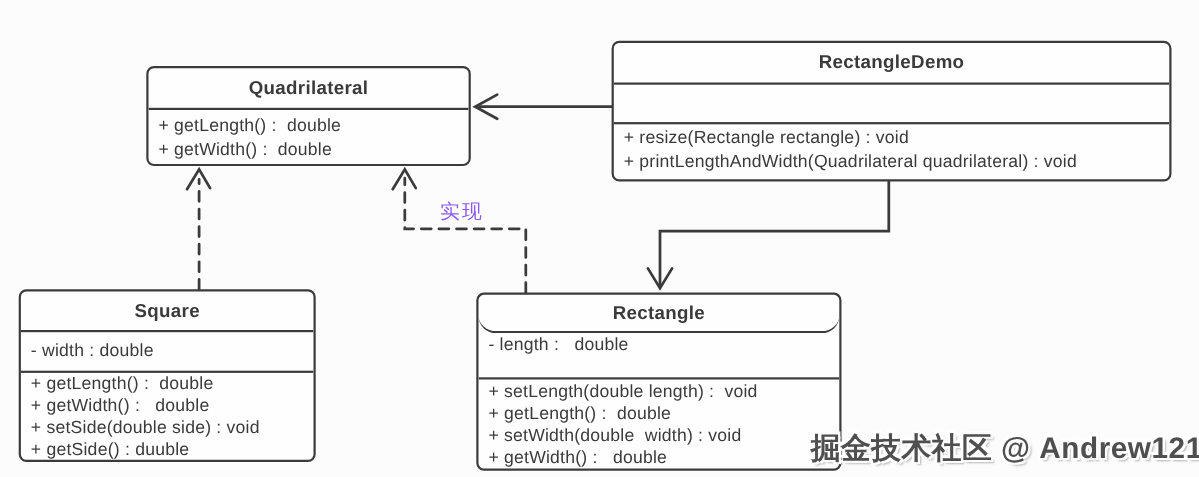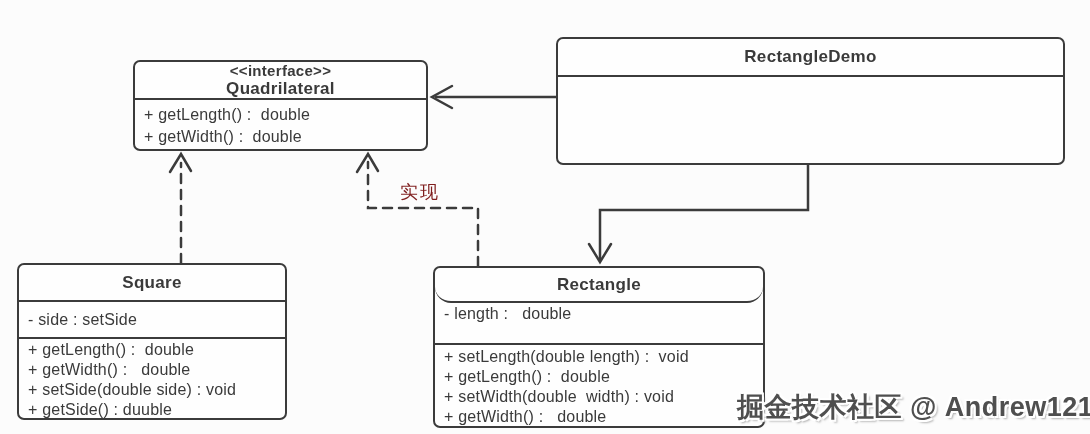--- a/index.html
+++ b/index.html
@@ -50,21 +50,21 @@
   .arrow-layer {
     position: absolute;
     left: 0; top: 0;
     width: 1090px; height: 434px;
     z-index: 1;
     pointer-events: none;
   }
   .edge-label {
     position: absolute;
     font-size: 18px;
-    color: #7f1d1d;
+    color: #8b5cf6;
     letter-spacing: 2px;
     z-index: 3;
   }
   .watermark {
     position: absolute;
     left: 737px;
     top: 389px;
     font-size: 27px;
     font-weight: bold;
     color: #4f4f4f;
@@ -100,42 +100,45 @@
     </g>
 
     <g>
       <path d="M 808,164 L 808,210 L 600,210 L 600,259"></path>
       <polyline points="589,244 600,262 611,244"></polyline>
     </g>
   </svg>
 
   <div class="uml-class" style="left:133px; top:60px; width:295px; height:91px;">
     <div class="compartment title-compartment" style="height:38px;">
-      <div class="stereotype">&lt;&lt;interface&gt;&gt;</div>
       <div class="class-name">Quadrilateral</div>
     </div>
     <div class="compartment" style="padding-top:4px;">
       <div class="member" style="line-height:22px;">+ getLength() :  double</div>
       <div class="member" style="line-height:22px;">+ getWidth() :  double</div>
     </div>
   </div>
 
   <div class="uml-class" style="left:556px; top:37px; width:509px; height:128px;">
     <div class="compartment title-compartment" style="height:38px;">
       <div class="class-name">RectangleDemo</div>
     </div>
     <div class="compartment" style="height:36px;"></div>
+    <div class="compartment" style="padding-top:2px;">
+      <div class="member" style="line-height:22px;">+ resize(Rectangle rectangle) : void</div>
+      <div class="member" style="line-height:22px;">+ printLengthAndWidth(Quadrilateral quadrilateral) : void</div>
+    </div>
   </div>
 
   <div class="uml-class" style="left:17px; top:263px; width:270px; height:157px;">
     <div class="compartment title-compartment" style="height:37px;">
       <div class="class-name">Square</div>
     </div>
     <div class="compartment" style="height:37px; display:flex; align-items:center;">
-      <div class="member">- side : setSide</div>
+      <div class="member">- width : double</div>
     </div>
     <div class="compartment" style="padding-top:1px;">
       <div class="member" style="line-height:20px;">+ getLength() :  double</div>
       <div class="member" style="line-height:20px;">+ getWidth() :   double</div>
       <div class="member" style="line-height:20px;">+ setSide(double side) : void</div>
       <div class="member" style="line-height:20px;">+ getSide() : duuble</div>
     </div>
   </div>
 
   <div class="uml-class" style="left:433px; top:266px; width:332px; height:162px;">

